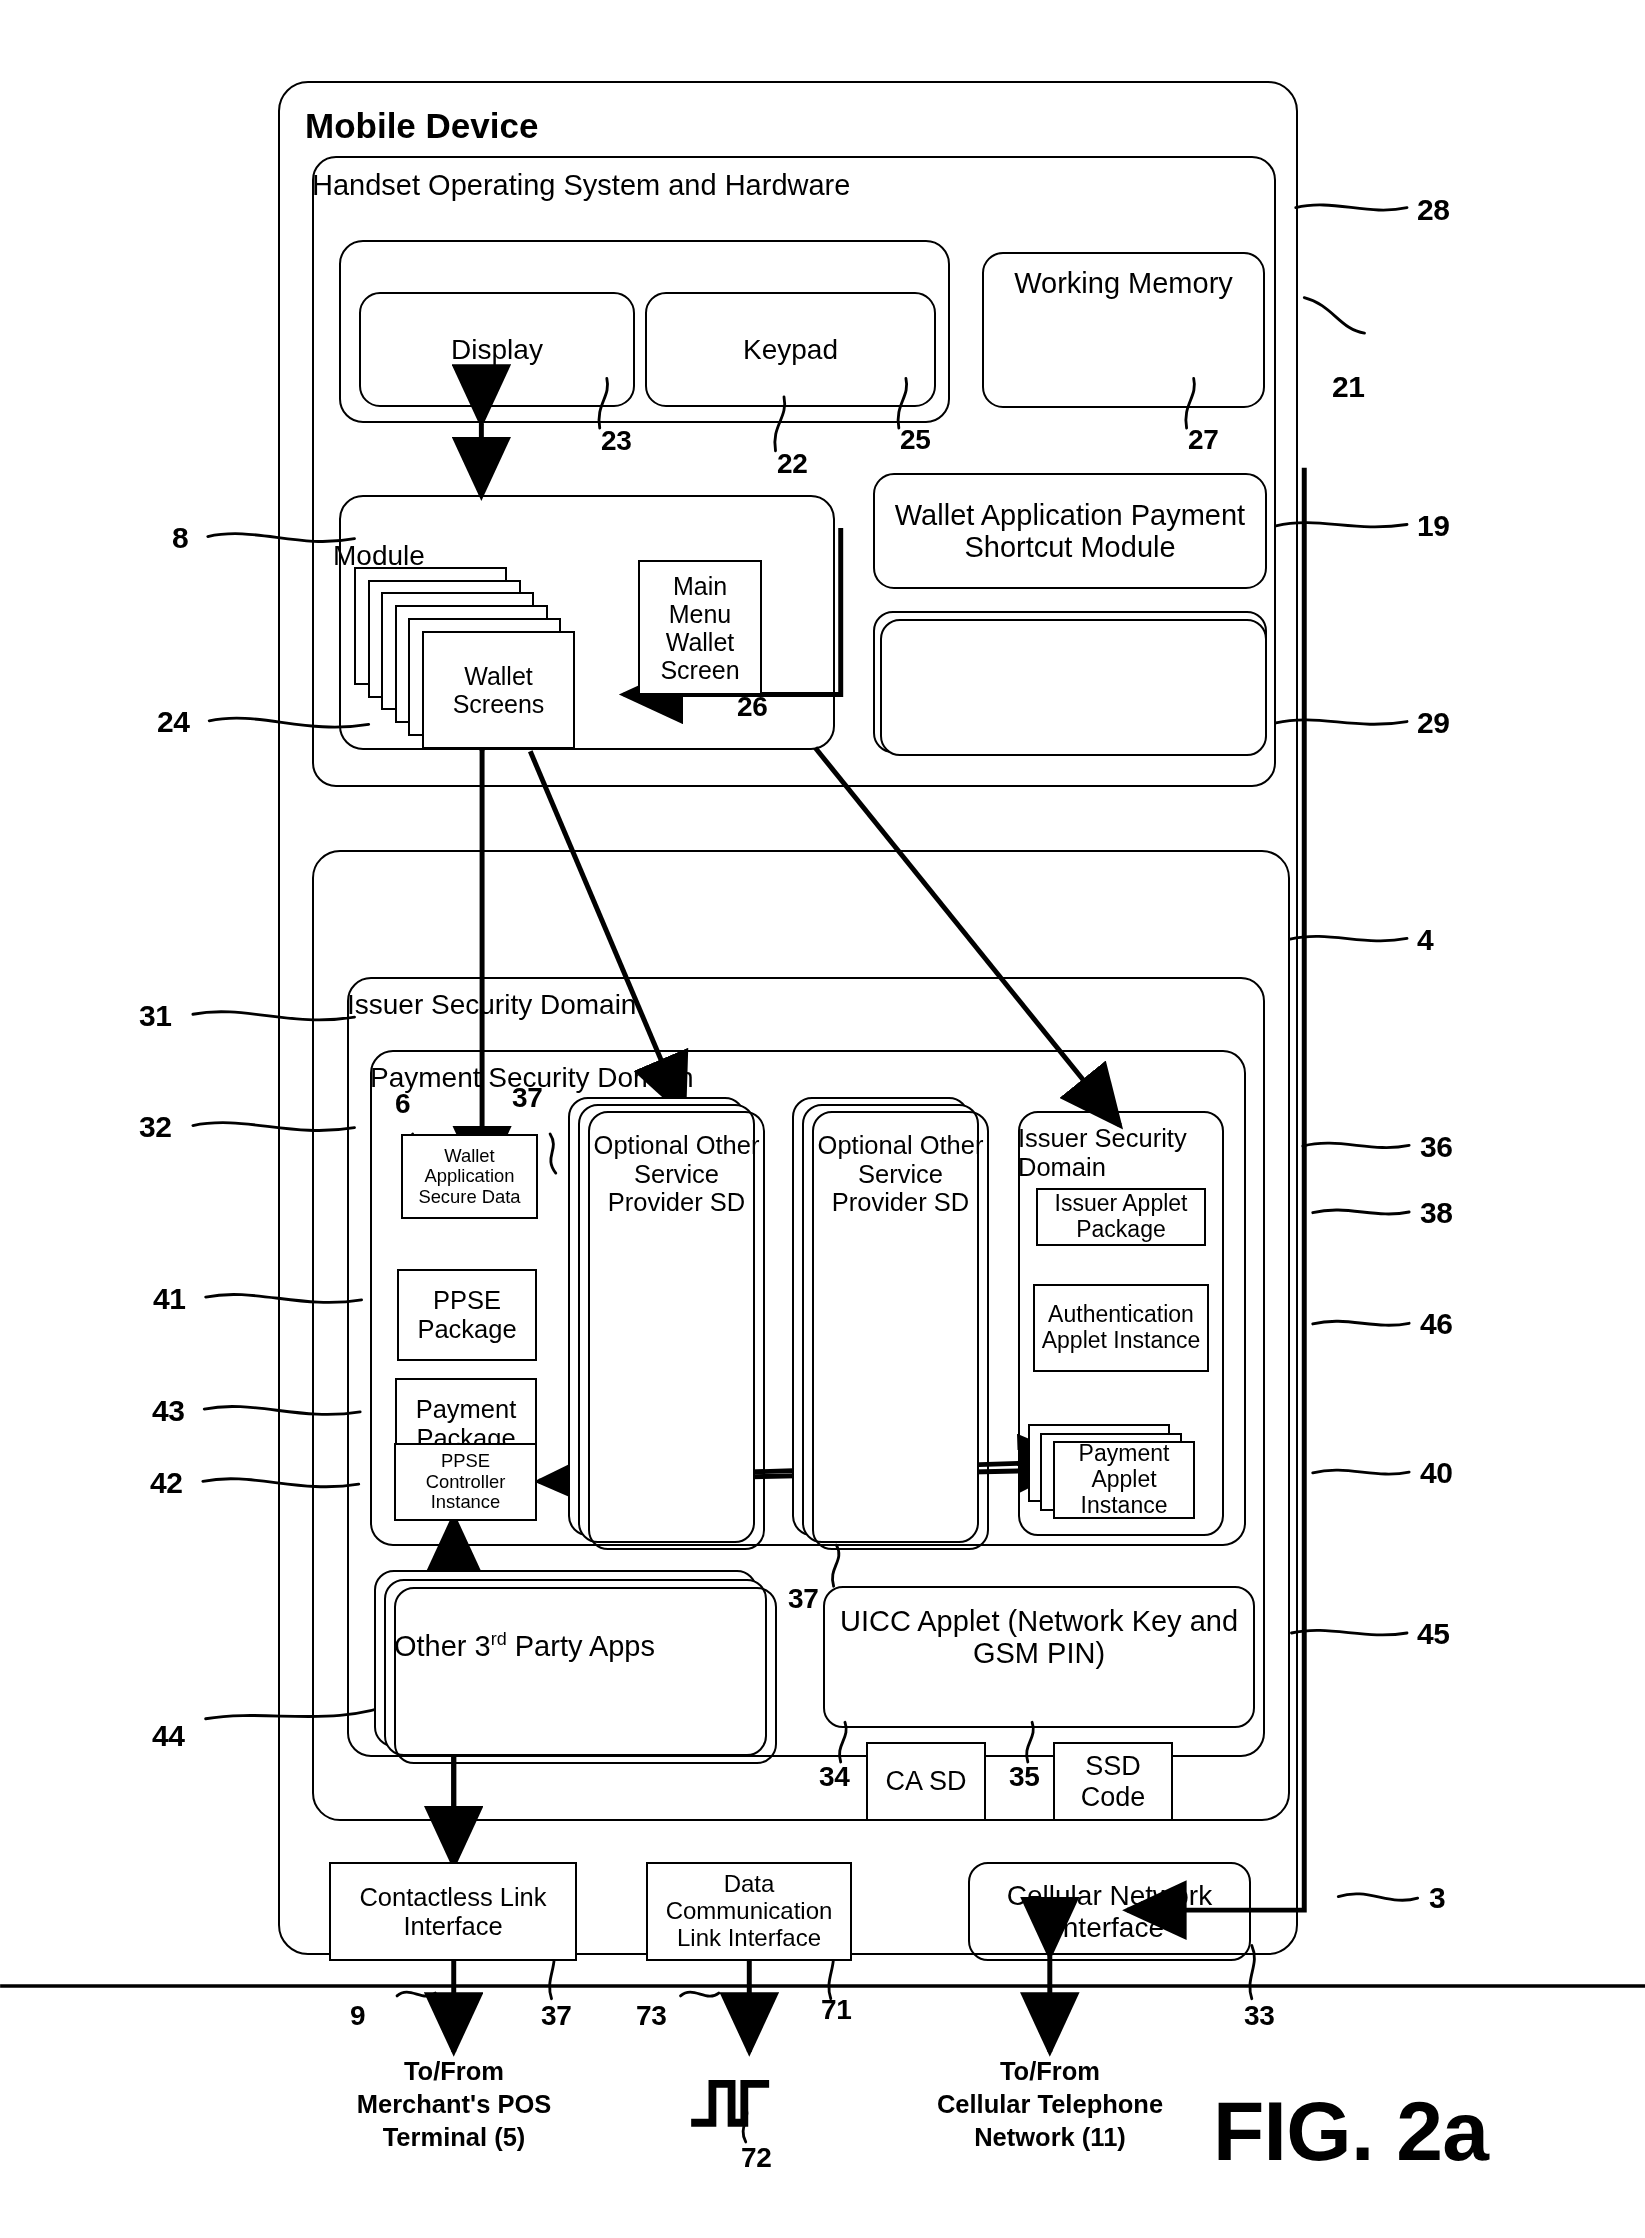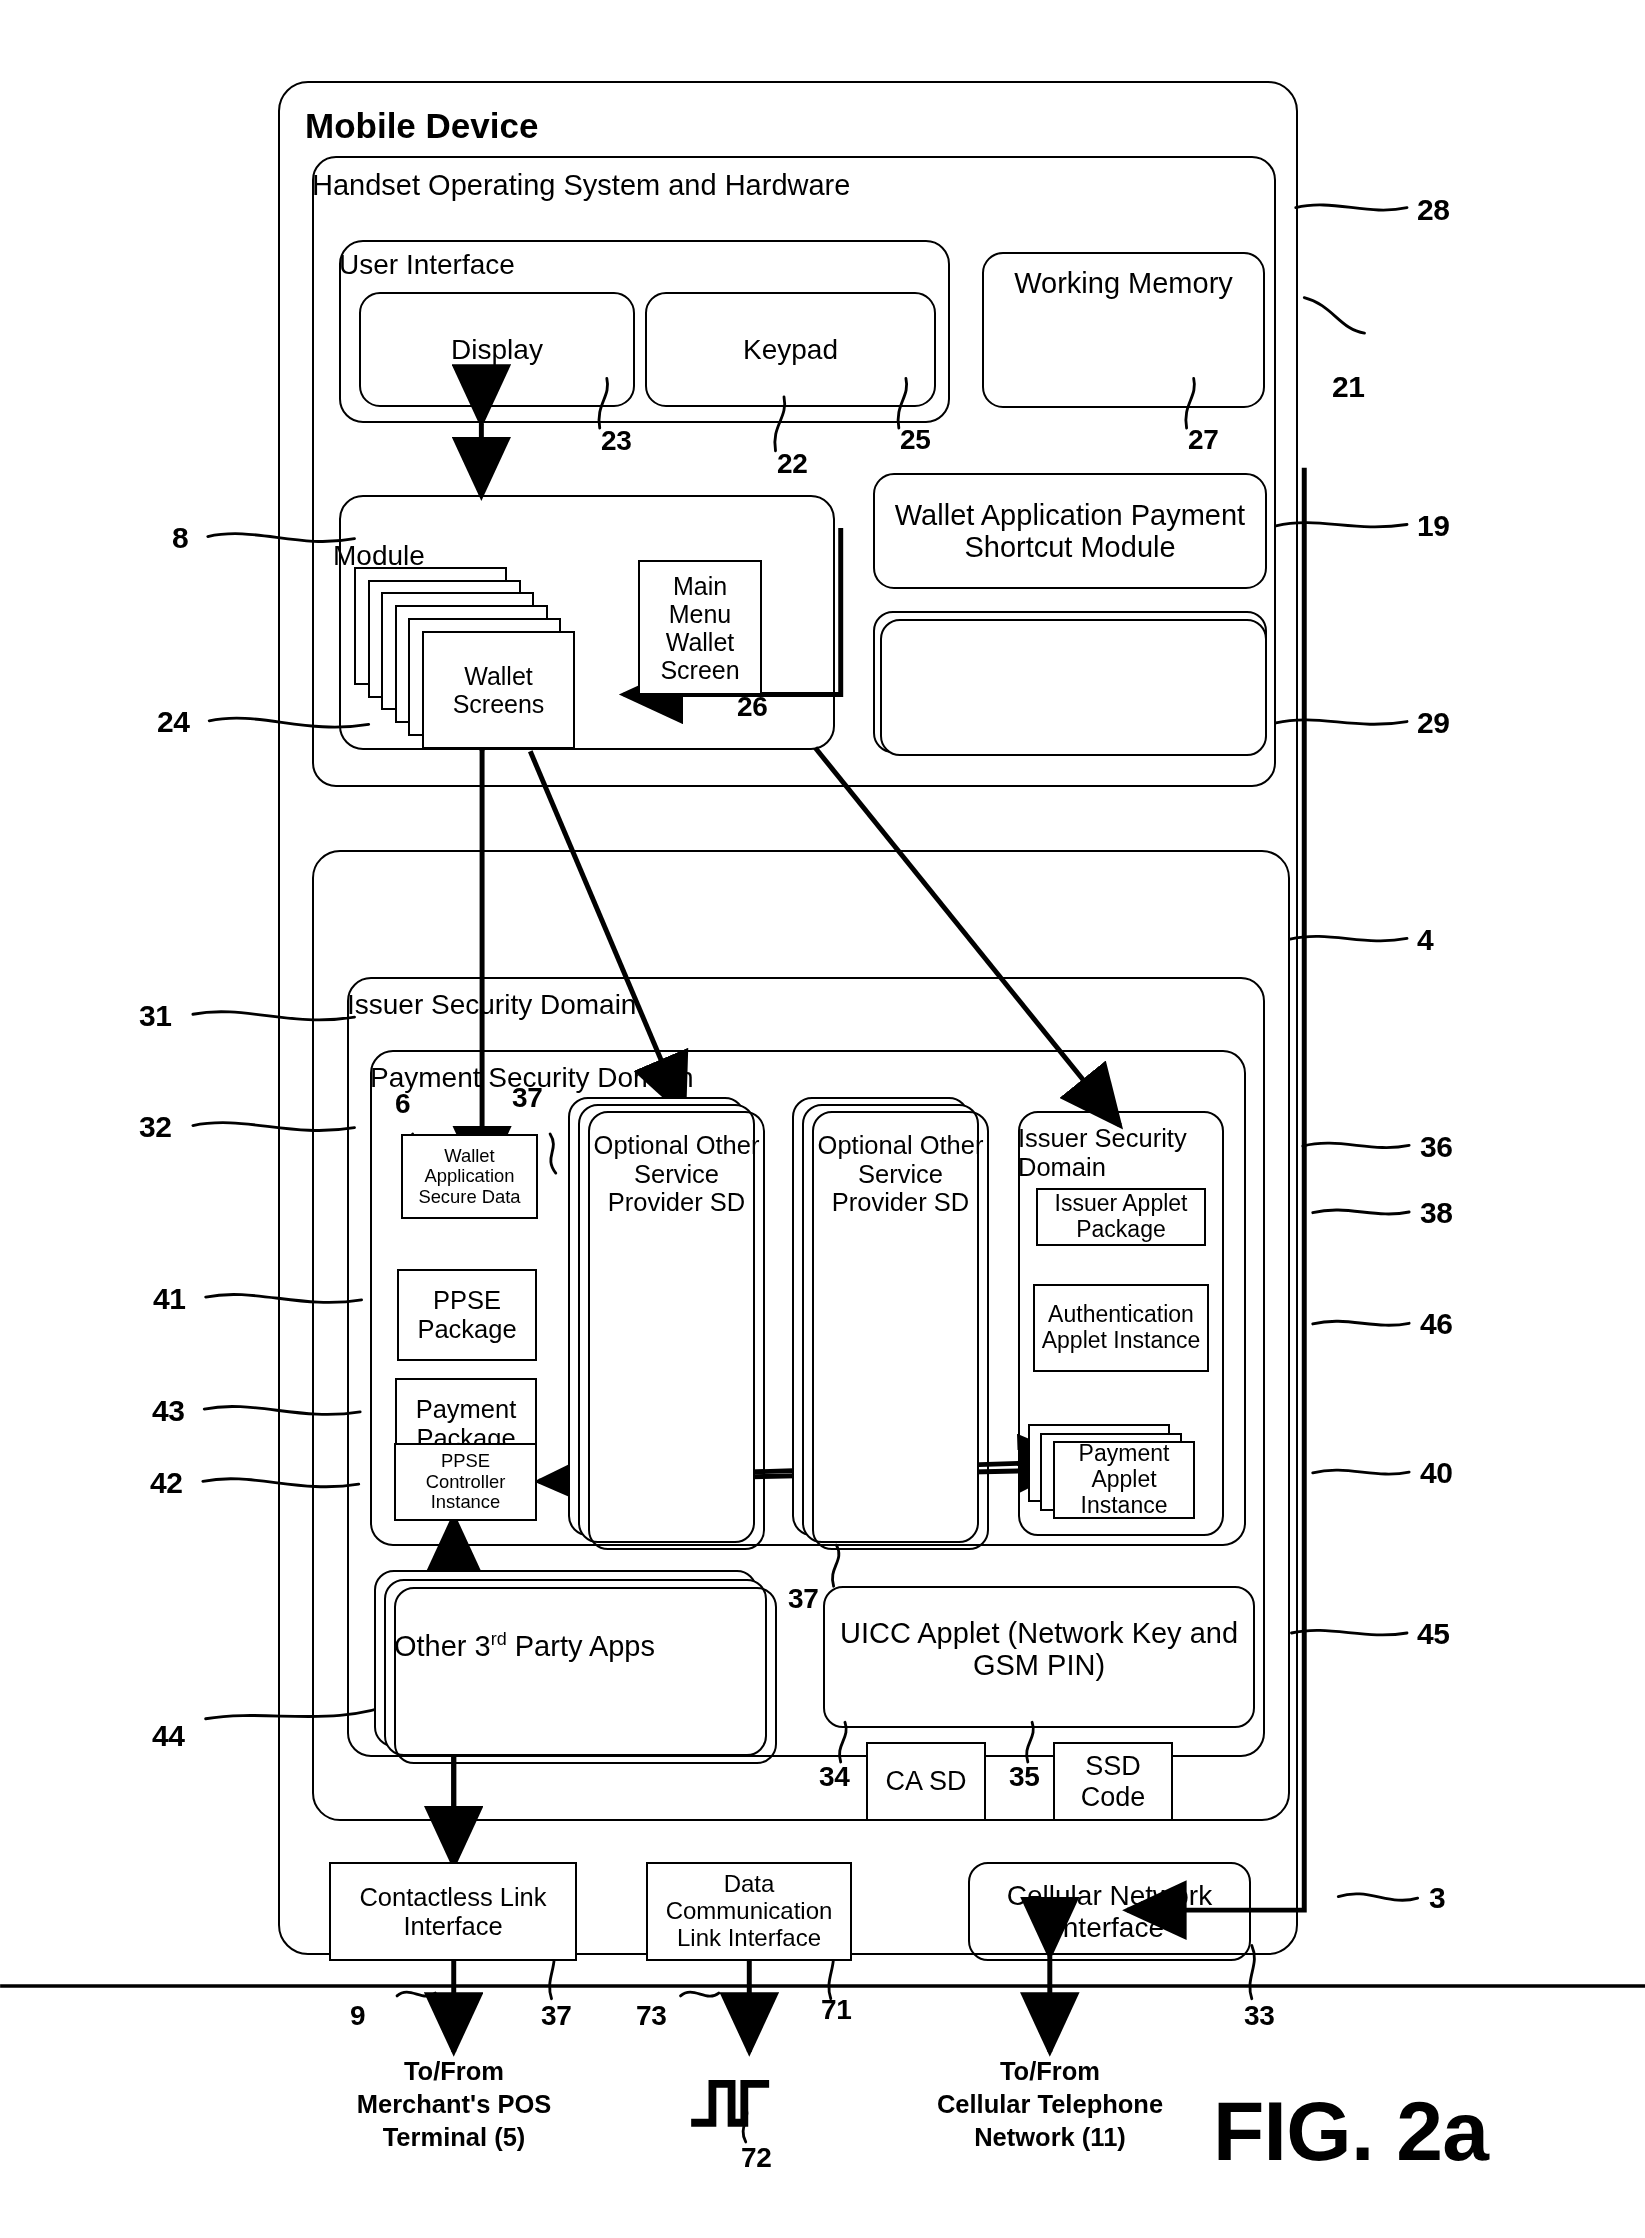--- a/index.html
+++ b/index.html
@@ -218,21 +218,20 @@
     </g>
   </svg>
 
   <div class="rbox" style="left:278px; top:81px; width:1020px; height:1874px; border-radius:30px;"></div>
   <div class="lbl bold" style="left:305px; top:106px; width:397px; font-size:35px; text-align:left;">Mobile Device</div>
 
   <div class="rbox" style="left:312px; top:156px; width:964px; height:631px;"></div>
   <div class="lbl" style="left:312px; top:169px; width:964px; font-size:29px;">Handset Operating System and Hardware</div>
 
   <div class="rbox" style="left:339px; top:240px; width:611px; height:183px;"></div>
-  <div class="lbl" style="left:339px; top:249px; width:611px; font-size:28px;">User Interface</div>
   <div class="rbox ctr" style="left:359px; top:292px; width:276px; height:115px; font-size:28px; border-radius:21px;">Display</div>
   <div class="rbox ctr" style="left:645px; top:292px; width:291px; height:115px; font-size:28px; border-radius:21px;">Keypad</div>
 
   <div class="rbox ctr" style="left:982px; top:252px; width:283px; height:156px; font-size:29px; align-items:flex-start; padding-top:13px; border-radius:21px;">Working Memory</div>
 
   <div class="rbox" style="left:339px; top:495px; width:496px; height:255px;"></div>
   <div class="lbl" style="left:333px; top:540px; width:507px; font-size:28px;">Module</div>
 
   <div class="stack-sq" style="left:354px; top:567px; width:153px; height:118px;"></div>
   <div class="stack-sq" style="left:368px; top:580px; width:153px; height:118px;"></div>
@@ -298,21 +297,21 @@
 Applet
 Instance</div>
 
   <div class="stack-l" style="left:374px; top:1570px; width:383px; height:177px; border-radius:20px;"></div>
   <div class="stack-l" style="left:384px; top:1579px; width:383px; height:177px; border-radius:20px;"></div>
   <div class="rbox thin" style="left:394px; top:1587px; width:383px; height:177px; border-radius:20px;"></div>
   <div class="lbl" style="left:394px; top:1597px; width:383px; font-size:29px;">
     <span>Other 3</span><sup>rd</sup><span> Party Apps</span>
   </div>
 
-  <div class="rbox thin ctr" style="left:823px; top:1586px; width:432px; height:142px; font-size:29px; align-items:flex-start; padding-top:29px; border-radius:20px;">UICC Applet (Network Key
+  <div class="rbox thin ctr" style="left:823px; top:1586px; width:432px; height:142px; font-size:29px; align-items:flex-start; padding-top:17px; border-radius:20px;">UICC Applet (Network Key
 and GSM PIN)</div>
 
   <div class="sbox thin ctr" style="left:866px; top:1742px; width:120px; height:79px; font-size:27px;">CA SD</div>
   <div class="sbox thin ctr" style="left:1053px; top:1742px; width:120px; height:79px; font-size:27px;">SSD
 Code</div>
 
   <div class="sbox ctr" style="left:329px; top:1862px; width:248px; height:99px; font-size:25.5px;">Contactless Link
 Interface</div>
   <div class="sbox ctr" style="left:646px; top:1862px; width:206px; height:99px; font-size:24px;">Data
 Communication

